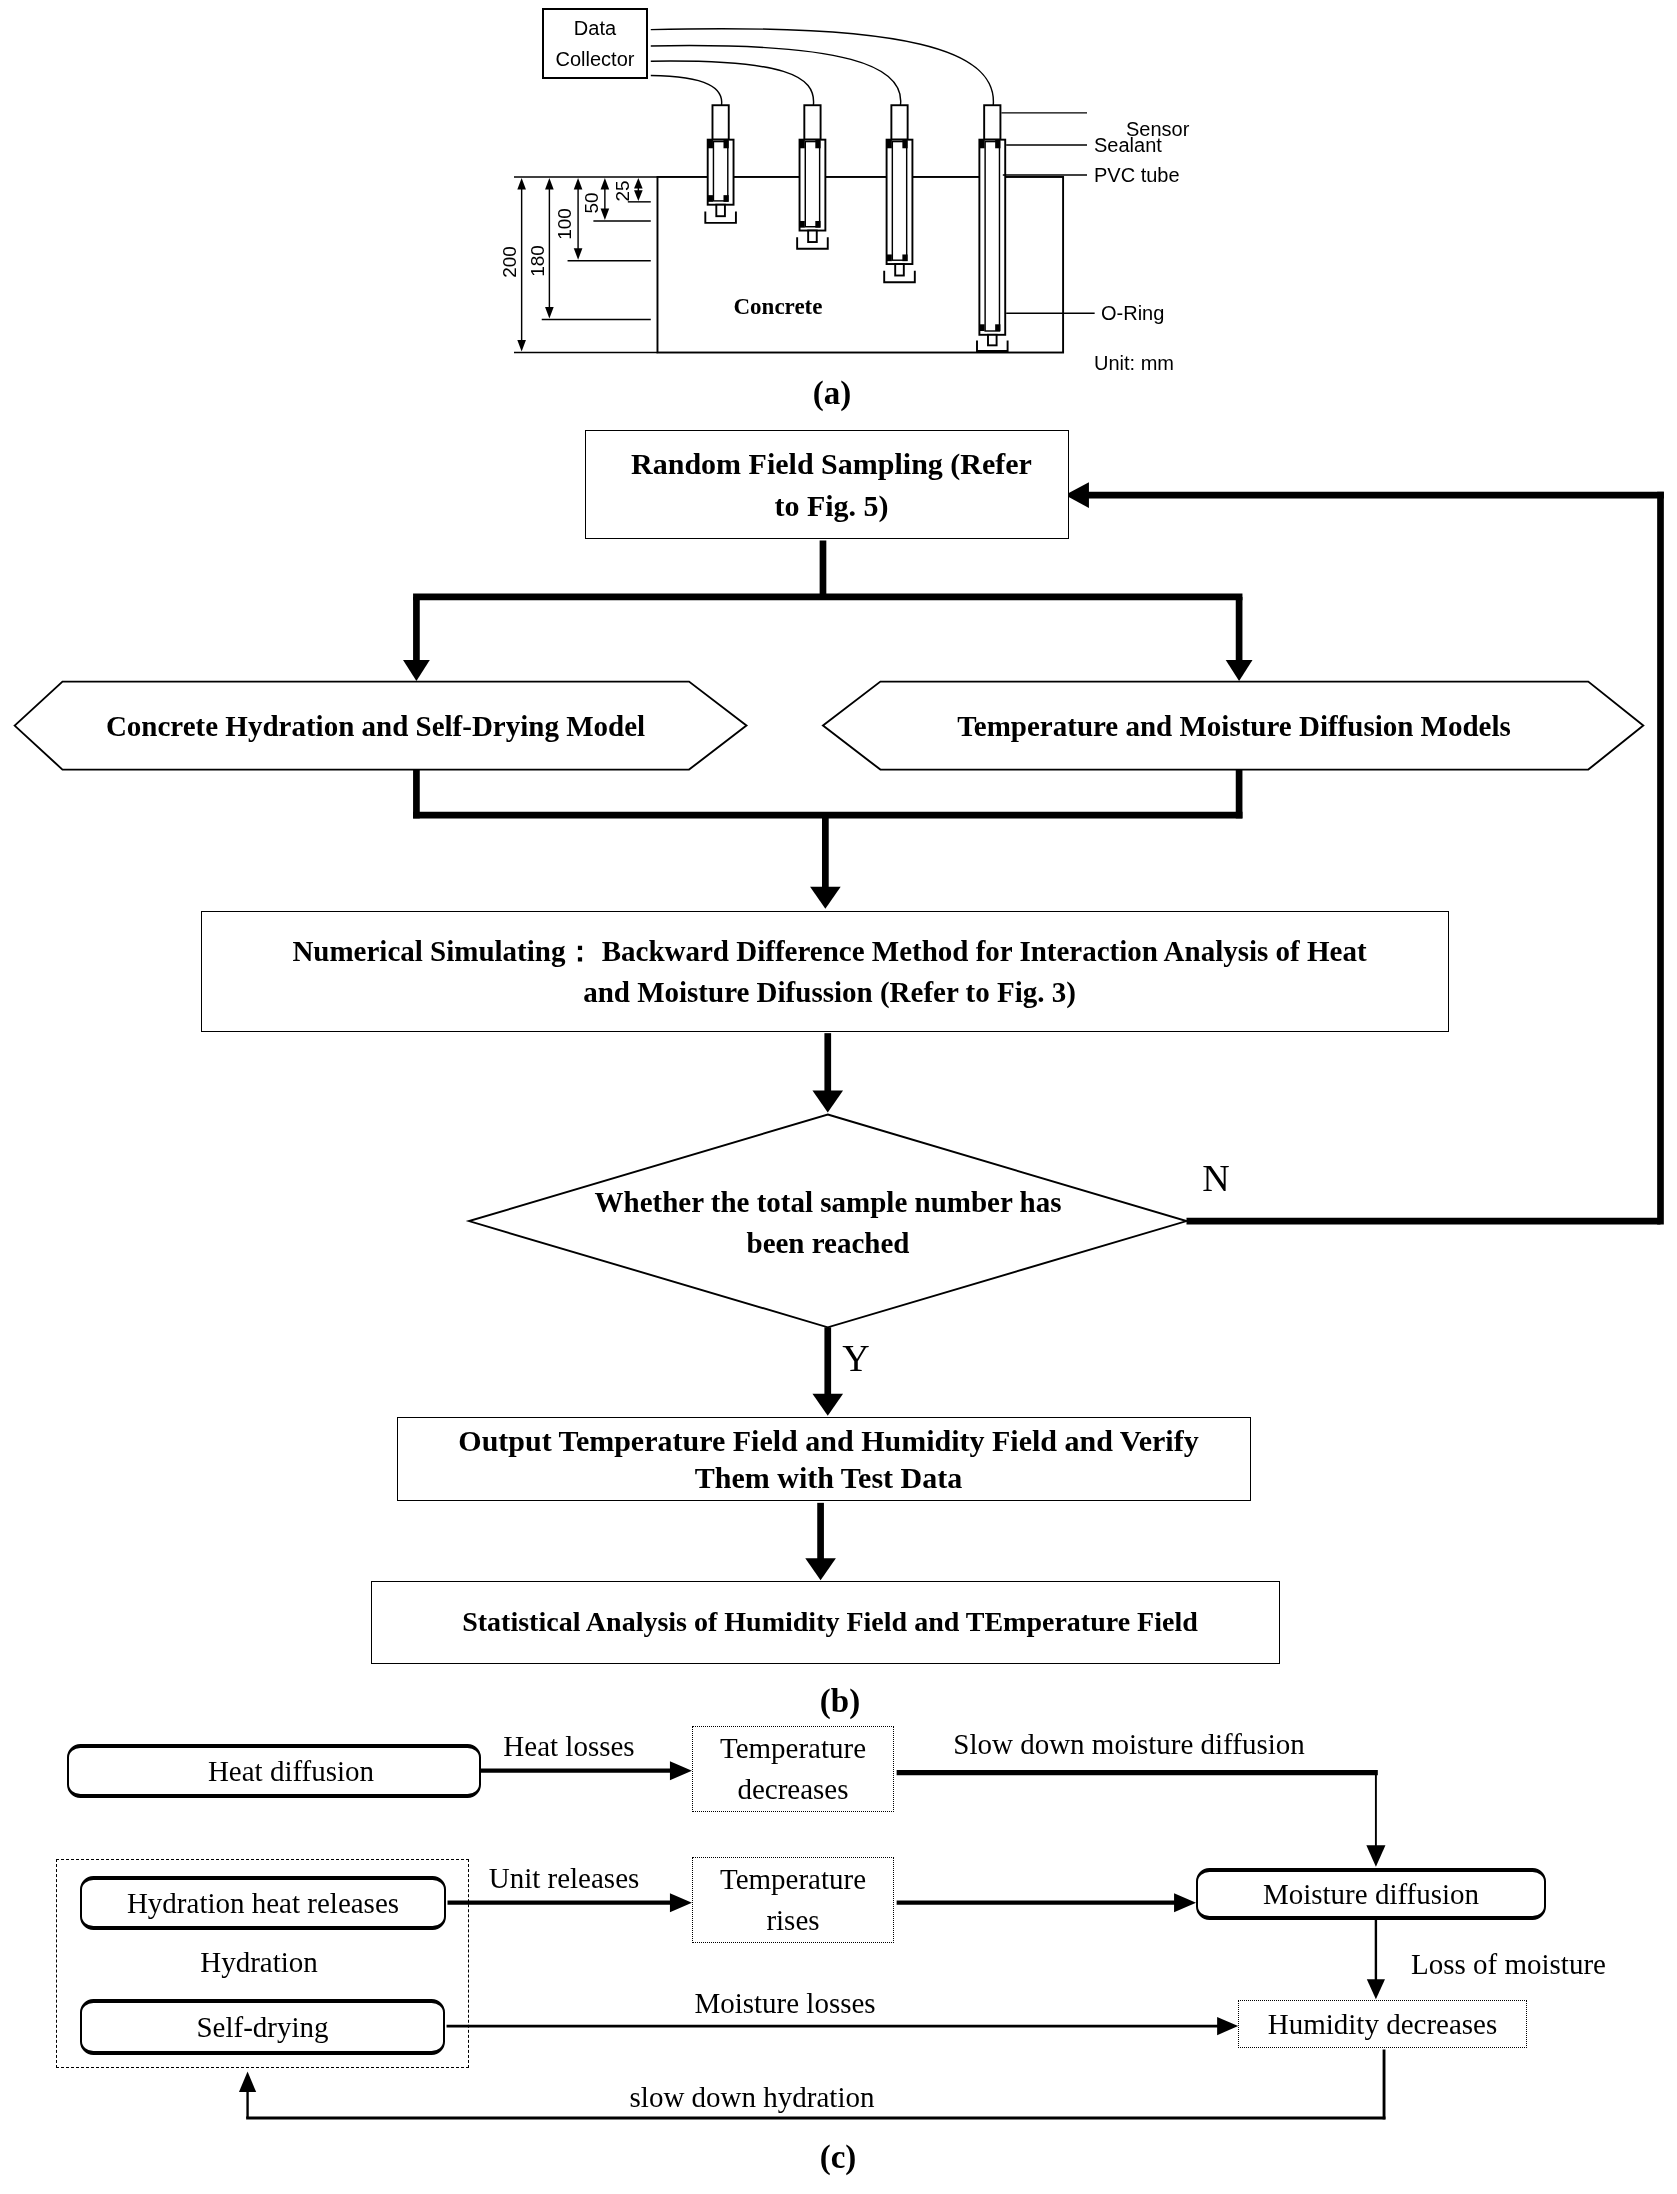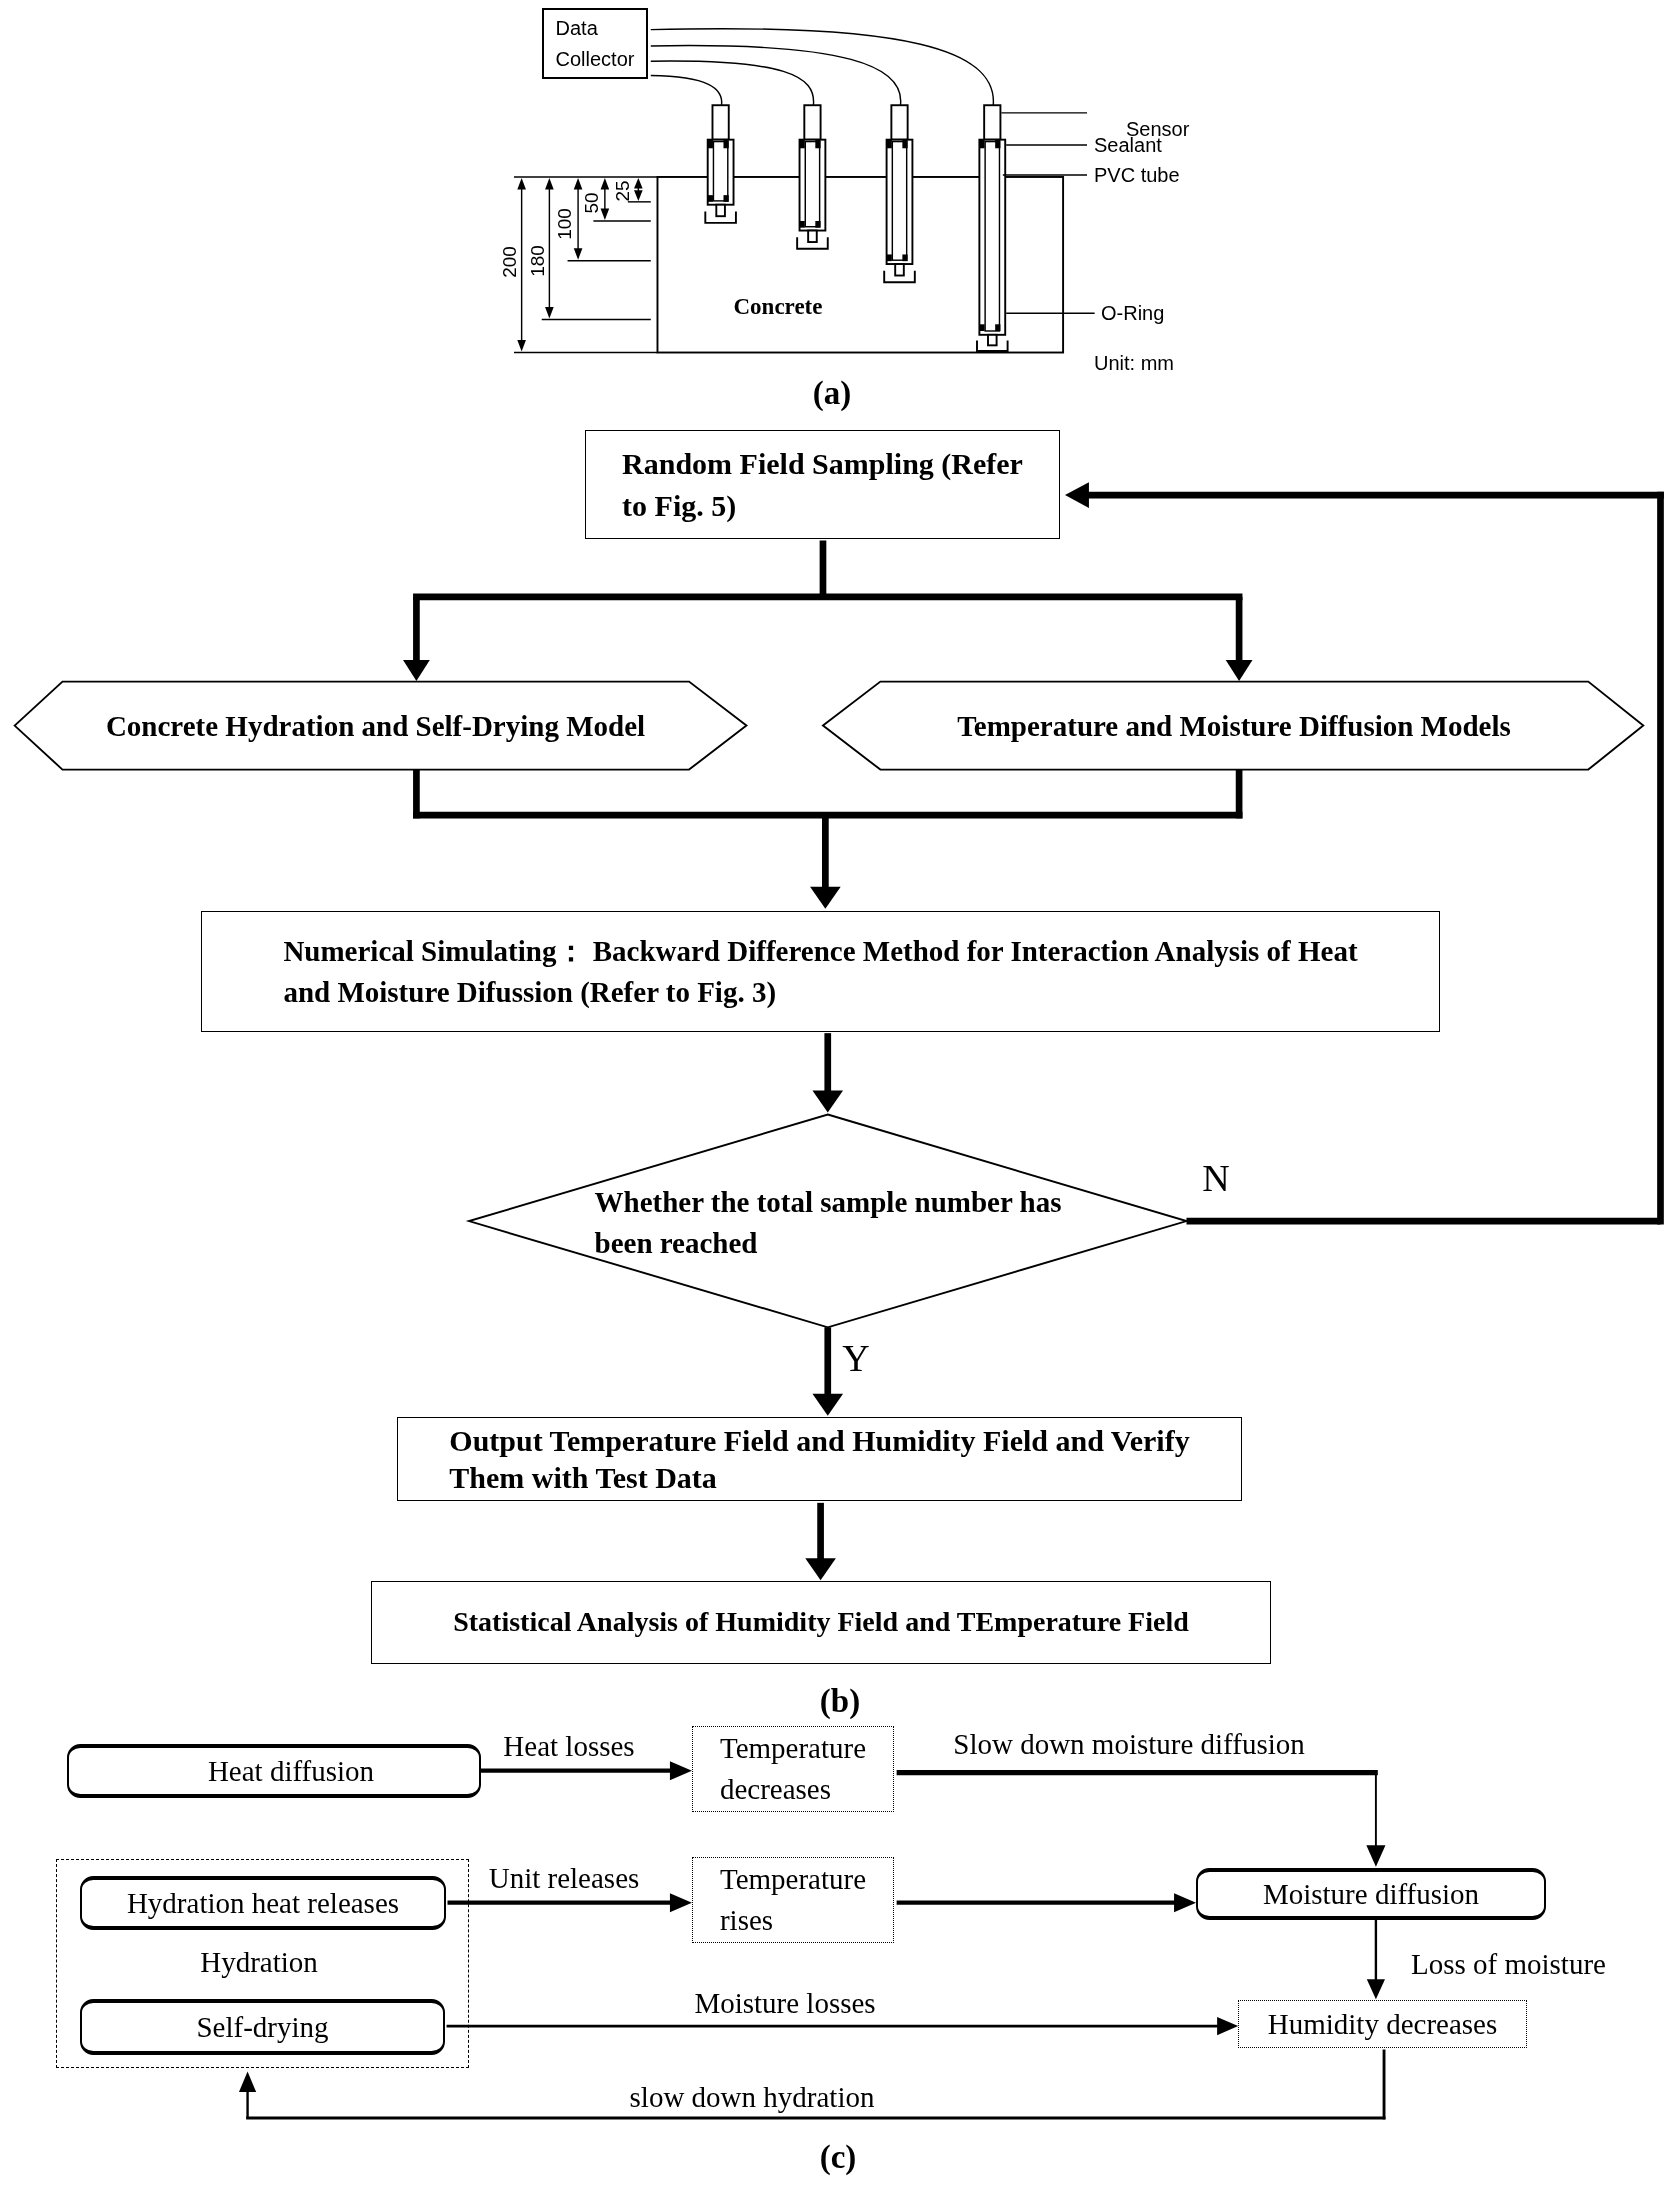--- a/index.html
+++ b/index.html
@@ -1,31 +1,31 @@
 <!DOCTYPE html>
 <html style="font-size:7.7px"><head>
 <meta charset="utf-8">
 <style>
   html,body{margin:0;padding:0;background:#ffffff;}
   .page{position:relative;width:1678px;height:2194px;background:#fff;overflow:hidden;
         font-family:"Liberation Serif","DejaVu Serif",serif;color:#000;}
   svg.linework{position:absolute;left:0;top:0;}
   .abs{position:absolute;}
-  .flex-center{display:flex;align-items:center;justify-content:center;}
+  .flex-center{display:flex;align-items:center;justify-content:center;text-align:center;}
   .pre{white-space:pre-line;}
   
   .sans{font-family:"Liberation Sans","DejaVu Sans",sans-serif;}
   .collector-box{border:2.4px solid #000;background:#fff;font-size:20px;line-height:1.55;}
   .a-label{font-size:20px;transform:translateY(-50%);white-space:nowrap;}
   .dim-label{font-size:19px;transform:translate(-50%,-50%) rotate(-90deg);white-space:nowrap;}
   .concrete-label{font-size:23px;font-weight:bold;transform:translate(-50%,-50%);white-space:nowrap;}
   
   .caption{font-size:33px;font-weight:bold;transform:translate(-50%,-50%);white-space:nowrap;}
   
-  .b-box{border:1.9px solid #000;background:#fff;font-weight:bold;font-size:30px;line-height:1.38;}
+  .b-box{border:1.9px solid #000;background:#fff;font-weight:bold;font-size:30px;line-height:1.38;padding-left:9px;}
   .b-text{font-weight:bold;font-size:29px;line-height:1.38;}
   .branch-label{font-size:38px;transform:translate(-50%,-50%);}
   
   .c-round{border:2.4px solid #000;border-top-width:4.3px;border-bottom-width:4.3px;
            border-radius:13.4px;background:#fff;font-size:29px;}
   .c-dotted{border:1.9px dotted #000;background:#fff;font-size:29px;line-height:1.4;}
   .c-dashed{border:1.9px dashed #000;background:transparent;}
   .c-label{font-size:29px;transform:translate(-50%,-50%);white-space:nowrap;}
   .c-label-multi{font-size:29px;transform:translate(-50%,-50%);text-align:center;line-height:1.3;}
 </style>

